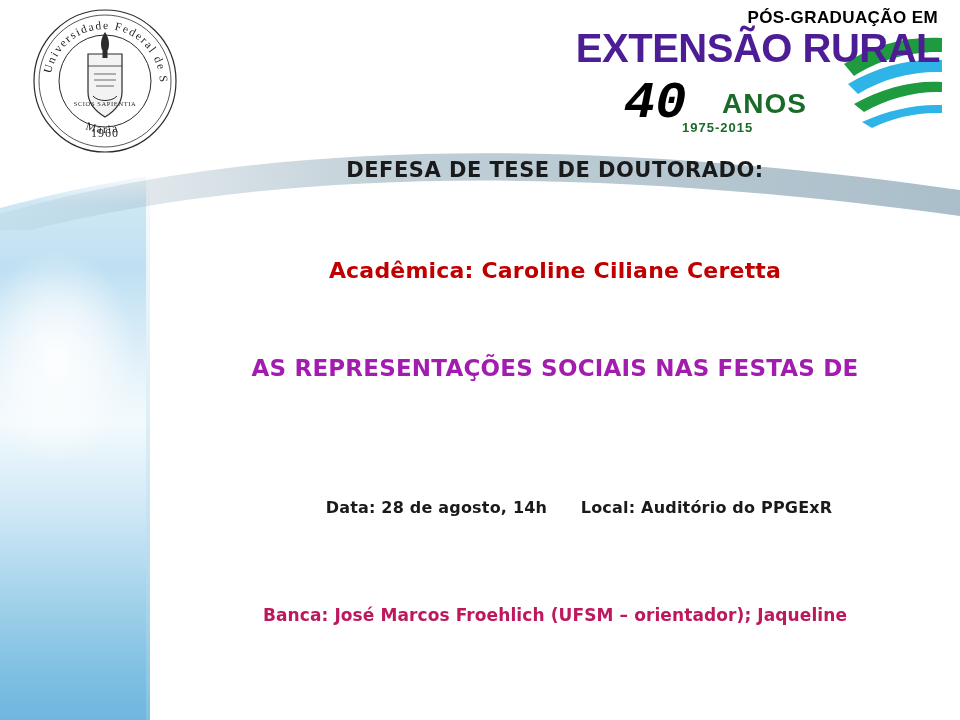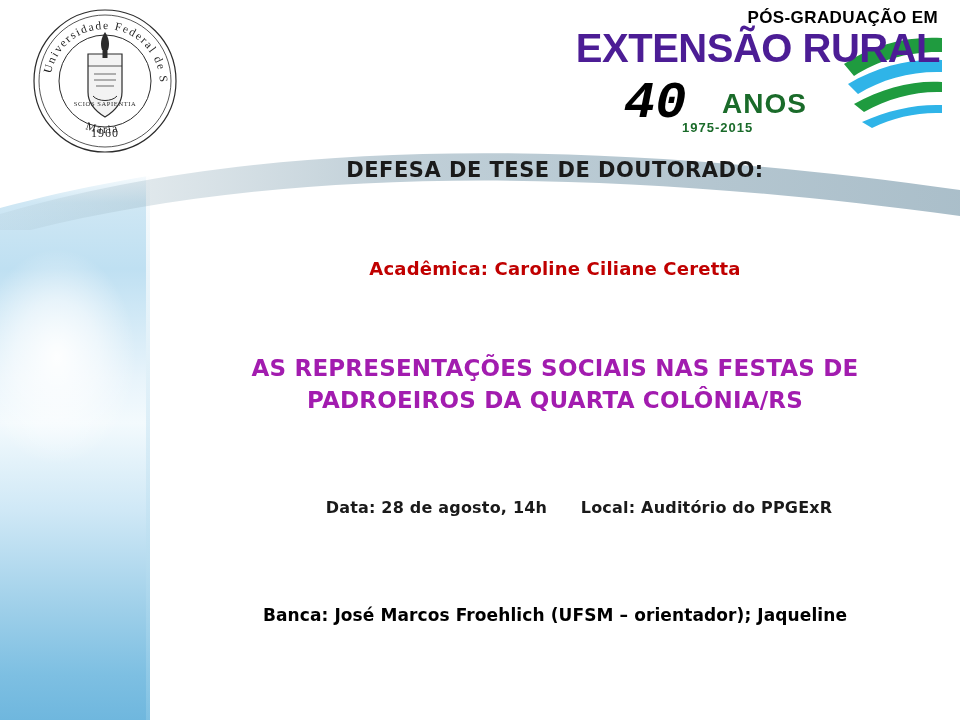--- a/index.html
+++ b/index.html
@@ -172,21 +172,21 @@
   }
   .title-main {
     top: 20px;
     font-size: 21px;
     font-weight: bold;
     color: #1a1a1a;
     letter-spacing: 0.5px;
   }
   .academica {
     top: 120px;
-    font-size: 18px;
+    font-size: 22px;
     font-weight: bold;
     color: #c00000;
     letter-spacing: 0.2px;
   }
   .thesis-title {
     top: 215px;
     font-size: 23px;
     font-weight: bold;
     color: #a21caf;
     line-height: 1.38;
@@ -197,21 +197,21 @@
     font-size: 16px;
     font-weight: bold;
     color: #1a1a1a;
     letter-spacing: 0.2px;
     margin-left: 24px;
   }
   .banca {
     top: 465px;
     font-size: 17px;
     font-weight: bold;
-    color: #000000;
+    color: #be185d;
     line-height: 1.45;
     letter-spacing: 0.1px;
   }
   .sep {
     display: inline-block;
     width: 22px;
   }
 </style>
 </head>
 <body>
@@ -284,21 +284,20 @@
     </div>
   </div>
 
   <div class="content">
     <div class="line title-main">DEFESA DE TESE DE DOUTORADO:</div>
 
     <div class="line academica">Acadêmica: Caroline Ciliane Ceretta</div>
 
     <div class="line thesis-title">
       <span>AS REPRESENTAÇÕES SOCIAIS NAS FESTAS DE</span><br>
-      <span>PADROEIROS DA QUARTA COLÔNIA/RS</span>
     </div>
 
     <div class="line datetime">
       <span>Data: 28 de agosto, 14h</span>
       <span class="sep"></span>
       <span>Local: Auditório do PPGExR</span>
     </div>
 
     <div class="line banca">
       <span>Banca: José Marcos Froehlich (UFSM – orientador); Jaqueline</span><br>

